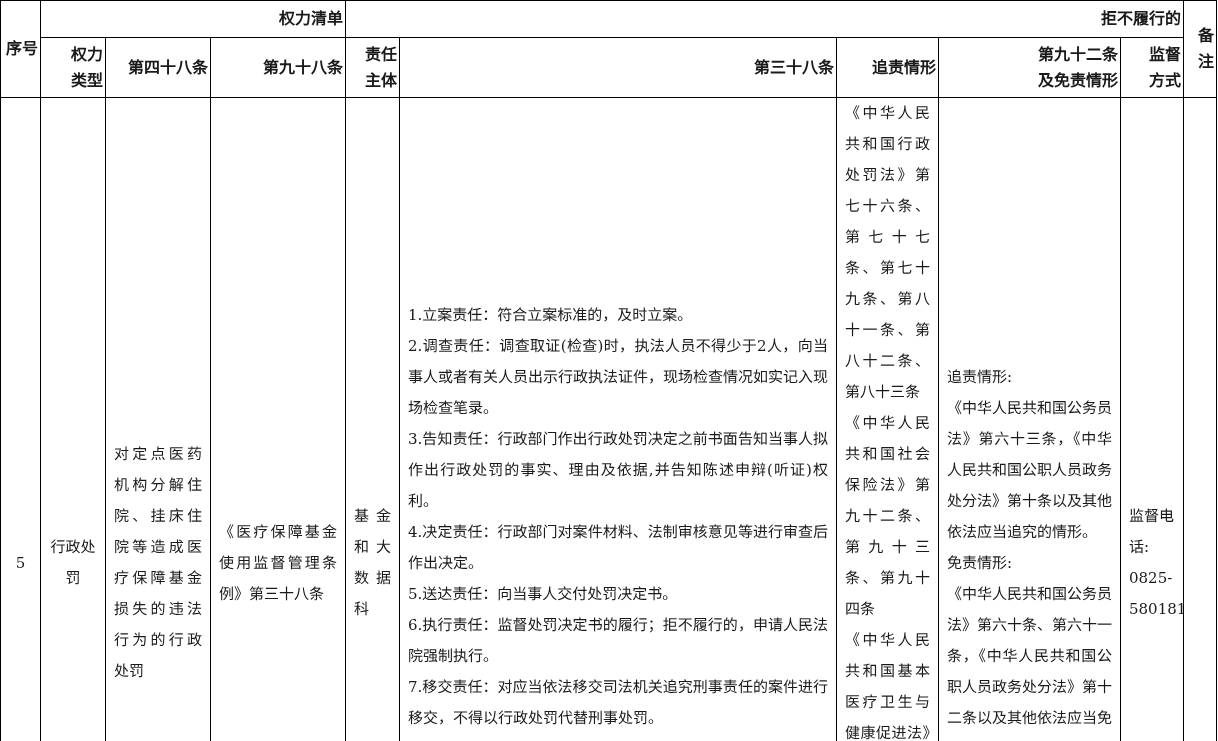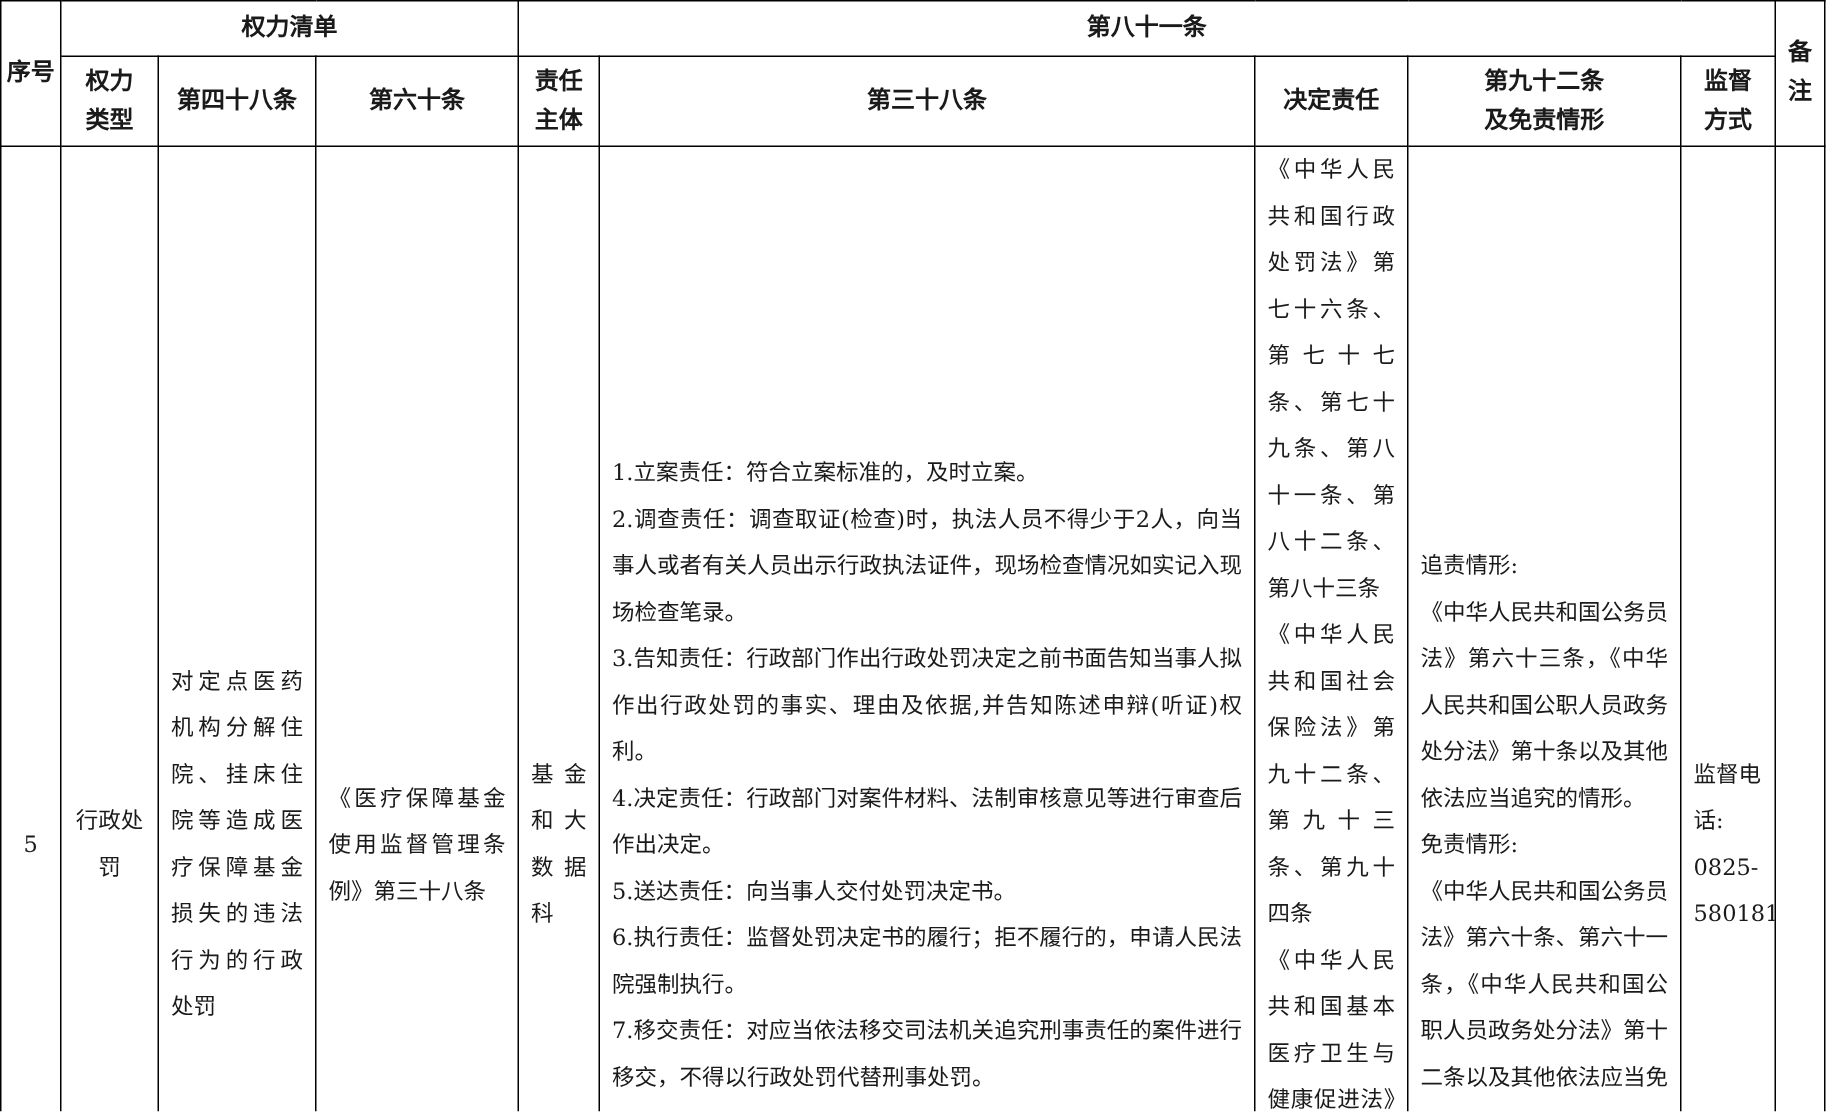--- a/index.html
+++ b/index.html
@@ -26,21 +26,21 @@
     overflow: hidden;
     vertical-align: middle;
     color: #1a1a1a;
     white-space: pre-line;
   }
   table.grid th {
     font-family: "Liberation Sans", "DejaVu Sans", sans-serif;
     font-weight: bold;
     font-size: 16px;
     line-height: 26px;
-    text-align: center;
+    text-align: right;
     padding: 0 2px;
   }
   table.grid td {
     font-family: "DejaVu Serif", "Liberation Serif", serif;
     font-size: 15px;
     line-height: 31px;
     padding: 0 8px;
   }
   tr.hdr-top  { height: 37px; }
   tr.hdr-sub  { height: 60px; }
@@ -71,32 +71,32 @@
       <col style="width:437px">
       <col style="width:102px">
       <col style="width:182px">
       <col style="width:63px">
       <col style="width:33px">
     </colgroup>
     <thead>
       <tr class="hdr-top">
         <th rowspan="2">序号</th>
         <th colspan="3">权力清单</th>
-        <th colspan="5">第八十一条</th>
+        <th colspan="5">拒不履行的</th>
         <th rowspan="2">备注</th>
       </tr>
       <tr class="hdr-sub">
         <th>权力
 类型</th>
         <th>第四十八条</th>
-        <th>第六十条</th>
+        <th>第九十八条</th>
         <th>责任
 主体</th>
         <th>第三十八条</th>
-        <th>决定责任</th>
+        <th>追责情形</th>
         <th>第九十二条
 及免责情形</th>
         <th>监督
 方式</th>
       </tr>
     </thead>
     <tbody>
       <tr class="body-row">
         <td class="c-index">5</td>
         <td class="c-ptype">行政处罚</td>

